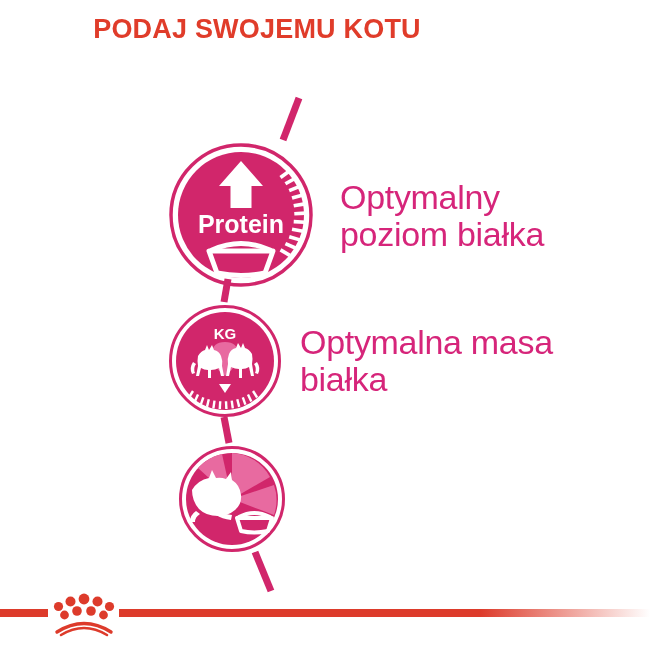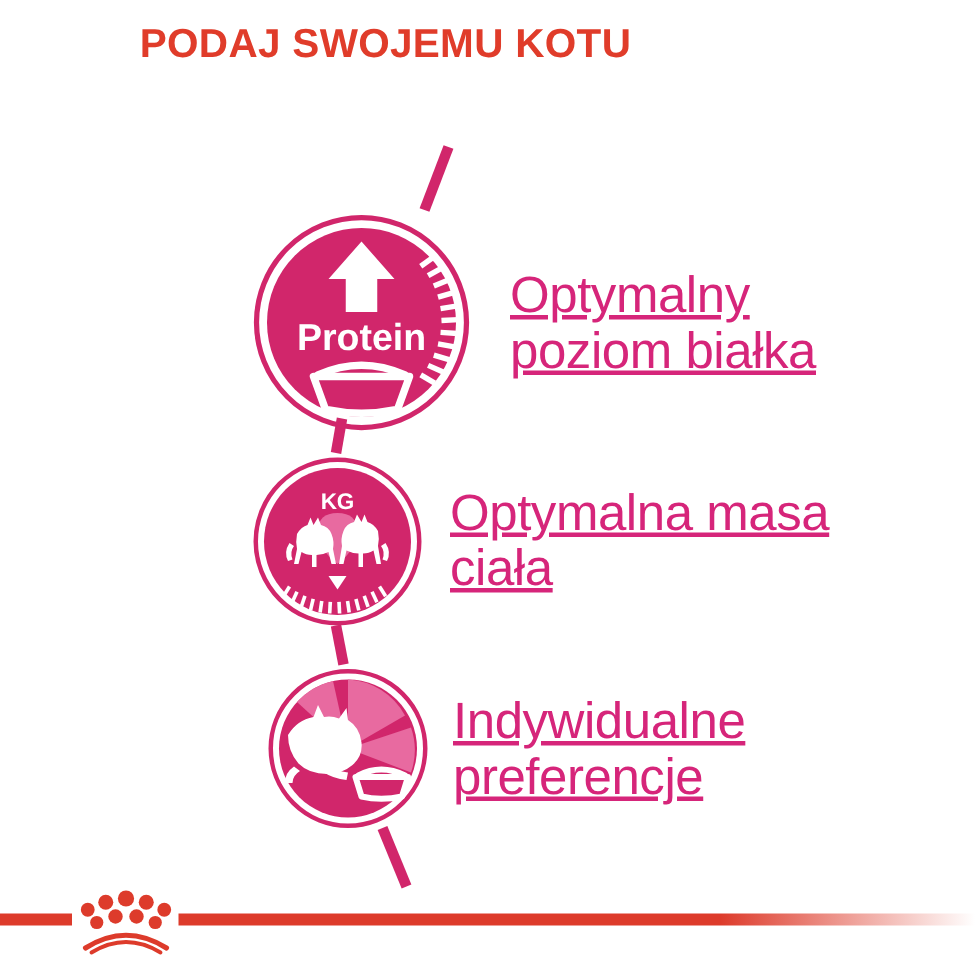--- a/index.html
+++ b/index.html
@@ -66,21 +66,20 @@
     display: block;
   }
   .feature-label {
     color: #D6257A;
     font-family: "Liberation Sans", sans-serif;
     font-size: 34px;
     line-height: 37px;
     font-weight: 400;
     letter-spacing: -0.3px;
     white-space: pre-line;
-    text-decoration: underline;
   }
 
   #feature-1 { top: 142px; left: 168px; }
   #feature-1 .feature-label { margin-left: 26px; margin-top: 2px; }
 
   #feature-2 { top: 304px; left: 168px; align-items: center; }
   #feature-2 .feature-label { margin-left: 18px; margin-top: 0px; }
 
   #feature-3 { top: 445px; left: 178px; }
   #feature-3 .feature-label { margin-left: 16px; margin-top: 2px; }
@@ -206,21 +205,21 @@
           <line x1="58.0" y1="97.2" x2="58.4" y2="105.0"></line>
           <line x1="63.7" y1="96.6" x2="64.8" y2="104.3"></line>
           <line x1="69.3" y1="95.3" x2="71.2" y2="102.9"></line>
           <line x1="74.8" y1="93.3" x2="77.4" y2="100.6"></line>
           <line x1="80.0" y1="90.5" x2="83.3" y2="97.5"></line>
           <line x1="85.0" y1="87.0" x2="89.1" y2="93.5"></line>
         </g>
       </svg>
     </div>
     <div class="feature-label">Optymalna masa
-ciała</div>
+białka</div>
   </div>
 
   <div class="feature" id="feature-3">
     <div class="badge">
       <svg width="108" height="108" viewBox="0 0 108 108">
         <circle cx="54" cy="54" r="51.5" fill="none" stroke="#D1266B" stroke-width="3"></circle>
         <circle cx="54" cy="54" r="46" fill="#D1266B"></circle>
 
         <g fill="#E86AA0">
           <path d="M54 54 L54 8 A46 46 0 0 1 92 32 Z"></path>
@@ -234,22 +233,20 @@
           <path d="M18 66 q-6 4 -6 11 l5 0 q0 -5 5 -8 z"></path>
           <path d="M40 66 q6 3 14 4 l-1 5 q-9 -1 -15 -5 z"></path>
         </g>
 
         <g>
           <path d="M59 73 L94 73 L90 86 Q76 89 63 86 Z" fill="none" stroke="#ffffff" stroke-width="4" stroke-linejoin="round"></path>
           <path d="M61 72 Q76 64 92 72" fill="none" stroke="#ffffff" stroke-width="4" stroke-linecap="round"></path>
         </g>
       </svg>
     </div>
-    <div class="feature-label">Indywidualne
-preferencje</div>
   </div>
 
   <div id="footer">
     <div id="rule-left"></div>
     <div id="rule-right"></div>
     <div id="crown">
       <svg width="72" height="48" viewBox="0 0 72 48">
         <g fill="#DD3B2B">
 
           <circle cx="36" cy="9" r="5.4"></circle>

